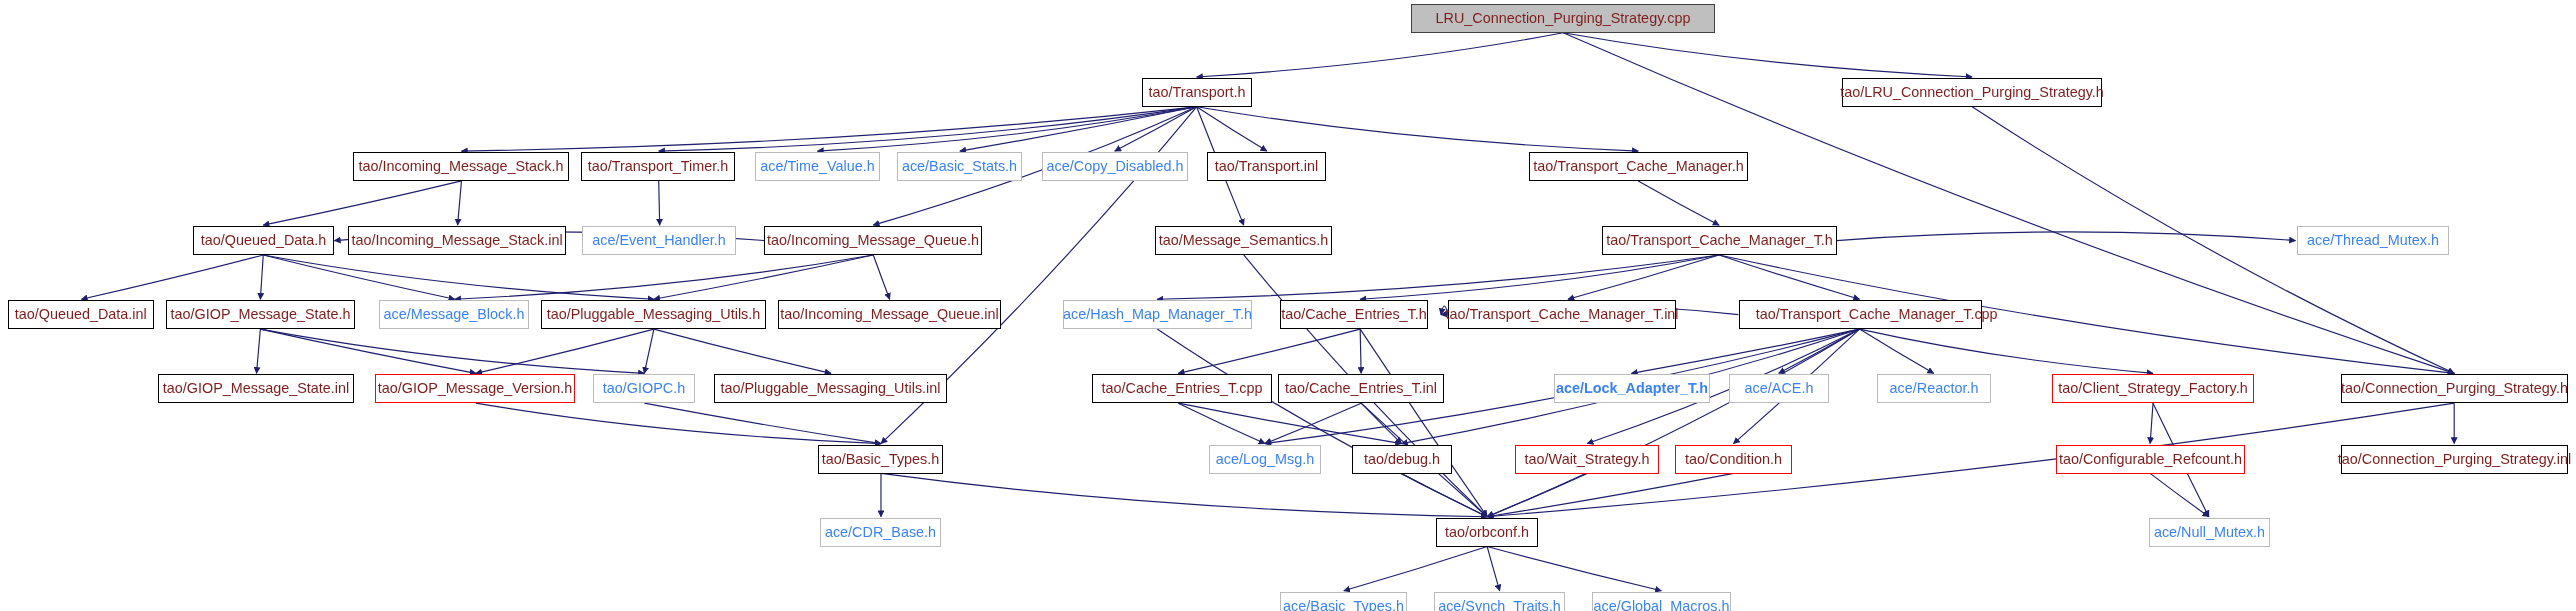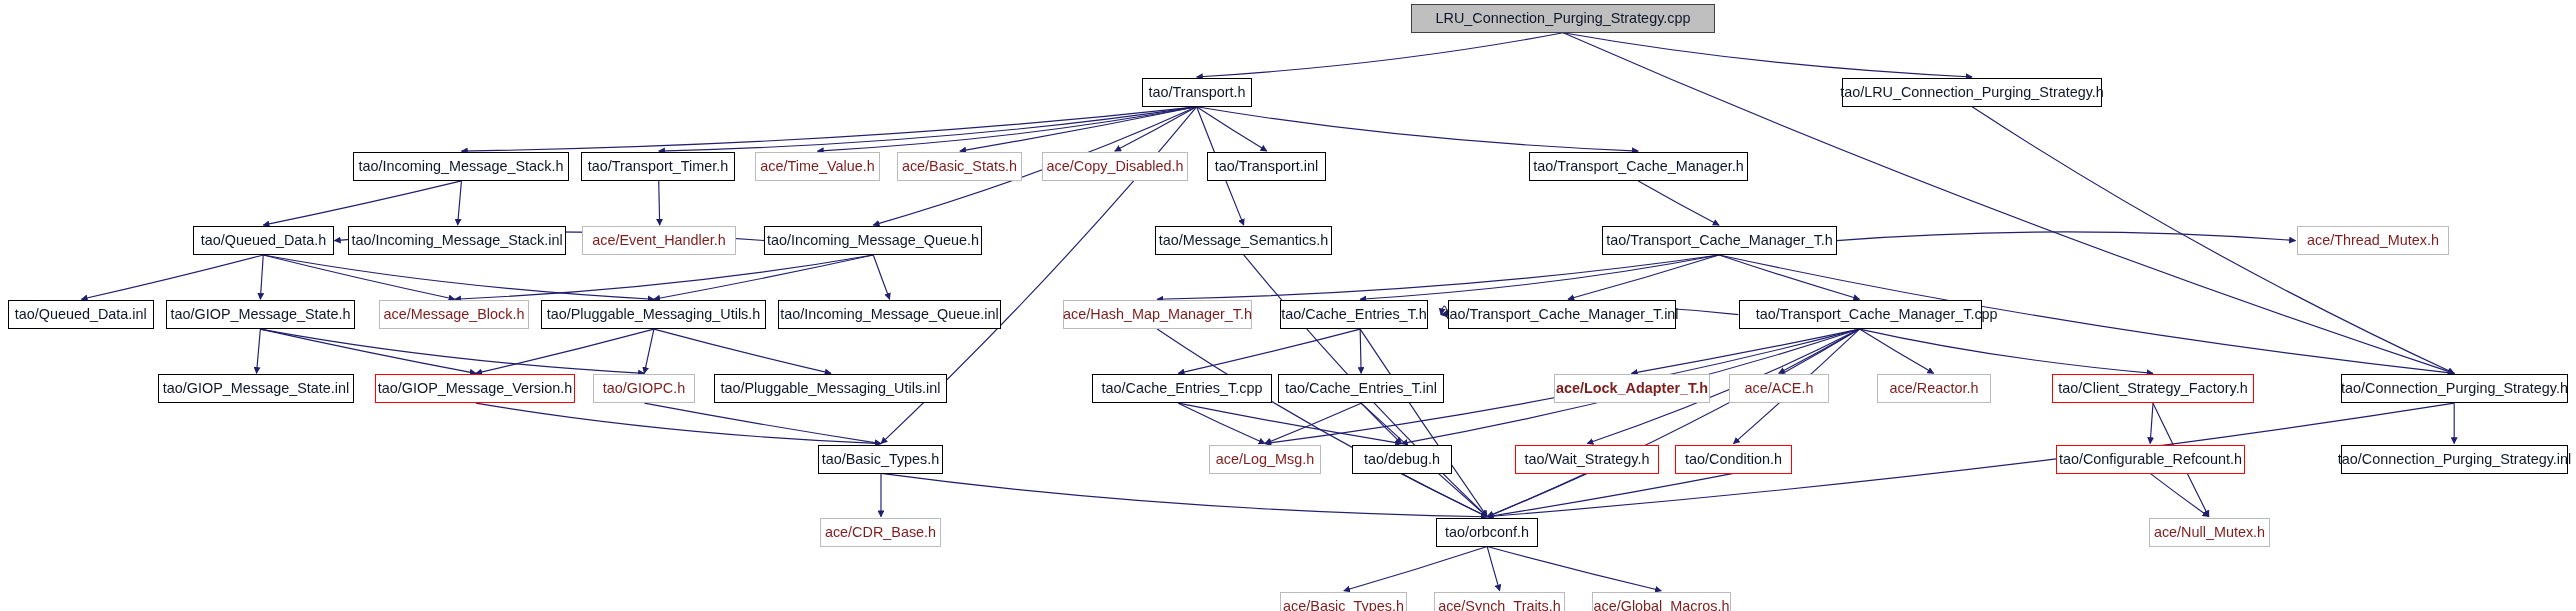--- a/index.html
+++ b/index.html
@@ -17,32 +17,32 @@
     position:absolute;
     box-sizing:border-box;
     display:flex;
     align-items:center;
     justify-content:center;
     height:29px;
     background:#ffffff;
     border:1px solid #000000;
     font-size:14.4px;
     line-height:1;
-    color:#0f172a;
+    color:#7f1d1d;
     white-space:nowrap;
     padding:0 6.7px;
     letter-spacing:0px;
   }
   .node.root{
     background:#bfbfbf;
     border:1px solid #404040;
   }
   .node.ext{
     border:1px solid #bbbbbb;
-    color:#7f1d1d;
+    color:#3b82f6;
   }
   .node.trunc{
     border:1px solid #ff0000;
   }
   .node span{pointer-events:none;}
 </style>
 </head>
 <body>
 
 <div id="canvas">

